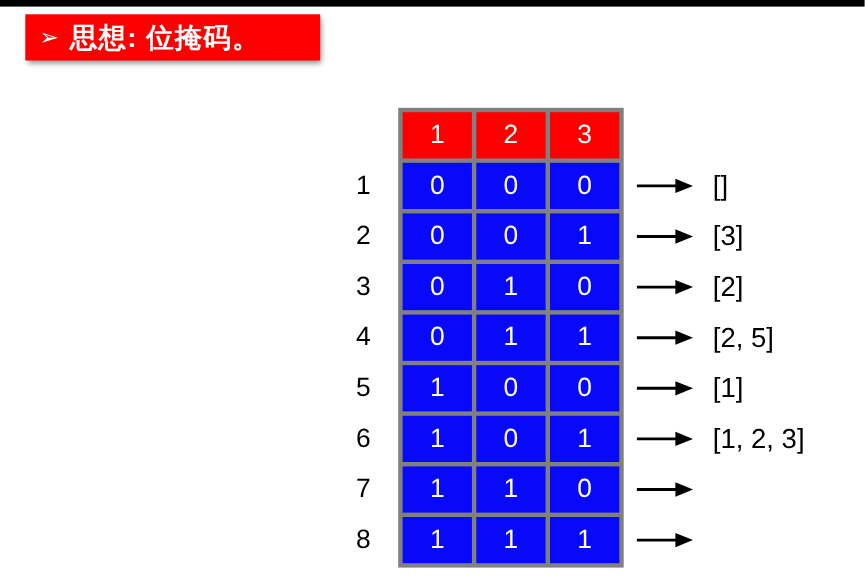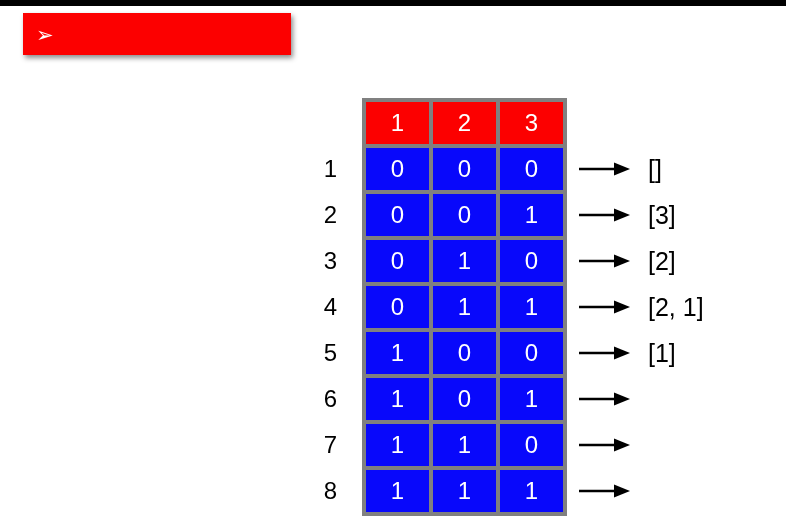--- a/index.html
+++ b/index.html
@@ -52,20 +52,21 @@
     height:42px;line-height:42px;color:#000000;font-size:25px;white-space:nowrap;
   }
 </style>
 </head>
 <body>
 
 <div class="topbar"></div>
 
 <div class="banner">
   <span class="bullet">➢</span>
+  <span class="banner-text">思想: 位掩码。</span>
 </div>
 
 <div class="labels">
   <div class="rowlabel">1</div>
   <div class="rowlabel">2</div>
   <div class="rowlabel">3</div>
   <div class="rowlabel">4</div>
   <div class="rowlabel">5</div>
   <div class="rowlabel">6</div>
   <div class="rowlabel">7</div>
@@ -158,15 +159,16 @@
         <line x1="1" y1="8" x2="37" y2="8" stroke="#000" stroke-width="2.6"></line>
         <polygon points="36,1.5 52,8 36,14.5" fill="#000"></polygon>
       </svg>
     </div>
 </div>
 
 <div class="subsets">
   <div class="subset">[]</div>
   <div class="subset">[3]</div>
   <div class="subset">[2]</div>
-  <div class="subset">[2, 1]</div>
+  <div class="subset">[2, 5]</div>
   <div class="subset">[1]</div>
+  <div class="subset">[1, 2, 3]</div>
 </div>
 
 </body></html>

